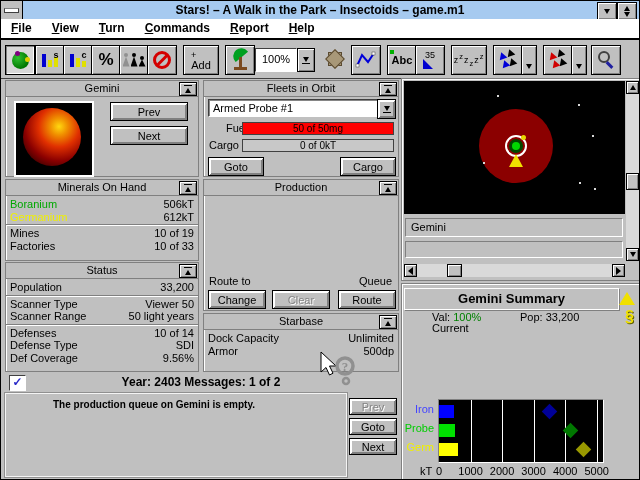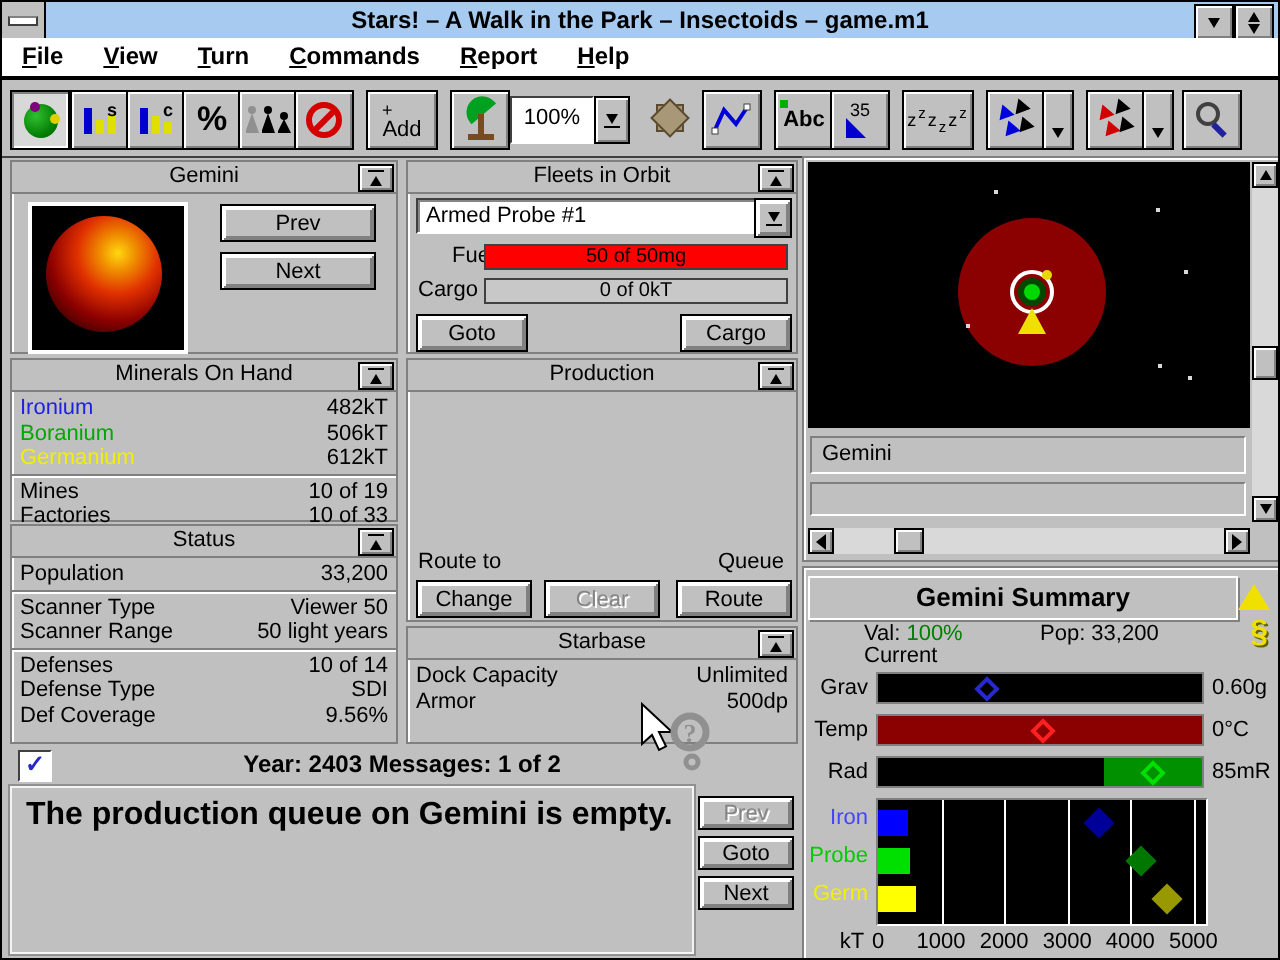--- a/index.html
+++ b/index.html
@@ -70,21 +70,21 @@
   .gridline{position:absolute;top:0;width:1px;height:100%;background:#fff;}
   .mgraph-bar{position:absolute;left:0;height:13px;}
   .mgraph-diamond{position:absolute;width:11px;height:11px;transform:rotate(45deg);}
   .mgraph-label{position:absolute;left:0;width:32px;text-align:right;}
   #mineral-axis span{position:absolute;transform:translateX(-50%);}
   
   .msg-header{position:absolute;left:0;top:374px;width:400px;text-align:center;font-weight:bold;font-size:12px;}
   .msg-check{position:absolute;left:8px;top:374px;width:15px;height:14px;background:#fff;border:1px solid;border-color:#404040 #fff #fff #404040;
        color:#2828c8;font-weight:bold;font-size:12px;line-height:13px;text-align:center;}
   .msg-box{position:absolute;left:4px;top:392px;width:340px;height:82px;background:#c0c0c0;border:1px solid #f4f4f4;box-shadow:0 0 0 1px #909090;}
-  .msg-text{padding:5px 7px;font-weight:bold;font-size:16px;}
+  .msg-text{padding:5px 7px;font-weight:bold;font-size:10px;margin-left:40px;}
   
   .icon-planet{width:17px;height:17px;border-radius:50%;background:radial-gradient(circle at 35% 35%,#30c030,#007800 70%);position:relative;}
   .icon-planet i{position:absolute;width:5px;height:5px;border-radius:50%;}
   .bars{position:relative;width:17px;height:16px;}
   .bars i{position:absolute;bottom:1px;width:4px;}
   .bars b{position:absolute;top:-2px;right:0;font-size:9px;}
   .people{display:flex;align-items:flex-end;gap:1px;}
   .person{position:relative;width:7px;height:15px;}
   .person .h{position:absolute;top:0;left:1.5px;width:4px;height:4px;border-radius:50%;background:#000;}
   .person .b{position:absolute;top:4px;left:0;width:7px;height:10px;background:#000;clip-path:polygon(50% 0,100% 100%,0 100%);}
@@ -283,24 +283,20 @@
   <div class="panel" style="left:4px;top:178px;width:194px;height:82px;">
     <div class="panel-title">
       <span>Minerals On Hand</span>
       <div class="collapse-btn">
           <div class="bar"></div>
           <div class="tri-up sm" style="margin-top:3px;"></div>
         </div>
     </div>
     <div id="minerals-body" style="padding-top:2px;">
         <div class="kv-row">
-          <span class="kv-label" style="color: rgb(32, 32, 224);">Ironium</span>
-          <span class="kv-value">482kT</span>
-        </div>
-        <div class="kv-row">
           <span class="kv-label" style="color: rgb(0, 168, 0);">Boranium</span>
           <span class="kv-value">506kT</span>
         </div>
         <div class="kv-row">
           <span class="kv-label" style="color: rgb(240, 240, 0);">Germanium</span>
           <span class="kv-value">612kT</span>
         </div>
         <div class="divider"></div>
         <div class="kv-row">
           <span class="kv-label">Mines</span>
@@ -468,45 +464,20 @@
     </div>
   </div>
 
   <div class="panel" style="left:400px;top:282px;width:239px;height:198px;">
     <div class="sum-header">Gemini Summary</div>
     <div class="yellow-tri"></div>
     <span class="dollar">§</span>
     <span style="position:absolute;left:30px;top:27px;"><span>Val:</span> <span style="color:#008000;">100%</span></span>
     <span style="position:absolute;left:118px;top:27px;">Pop: 33,200</span>
     <span style="position:absolute;left:30px;top:38px;">Current</span>
-    <div id="hab-rows" style="position:absolute;left:0;top:52px;width:238px;height:60px;">
-        <div class="hab-row" style="top: 0px;">
-          <span class="hab-label">Grav</span>
-          <div class="hab-bar" style="background: rgb(0, 0, 0);">
-            <div class="hab-marker" style="left: calc(34% - 5px); border-color: rgb(40, 40, 208);"></div>
-          </div>
-          <span class="hab-value">0.60g</span>
-        </div>
-        <div class="hab-row" style="top: 21px;">
-          <span class="hab-label">Temp</span>
-          <div class="hab-bar" style="background: rgb(139, 0, 0);">
-            <div class="hab-band" style="left: 0%; width: 100%; background: rgb(139, 0, 0);"></div>
-            <div class="hab-marker" style="left: calc(51% - 5px); border-color: rgb(255, 32, 32);"></div>
-          </div>
-          <span class="hab-value">0°C</span>
-        </div>
-        <div class="hab-row" style="top: 42px;">
-          <span class="hab-label">Rad</span>
-          <div class="hab-bar" style="background: rgb(0, 0, 0);">
-            <div class="hab-band" style="left: 70%; width: 30%; background: rgb(0, 144, 0);"></div>
-            <div class="hab-marker" style="left: calc(85% - 5px); border-color: rgb(0, 224, 0);"></div>
-          </div>
-          <span class="hab-value">85mR</span>
-        </div>
-      </div>
     <div id="mineral-graph">
         <div class="gridline" style="left: 32px;"></div>
         <div class="gridline" style="left: 63px;"></div>
         <div class="gridline" style="left: 95px;"></div>
         <div class="gridline" style="left: 126px;"></div>
         <div class="gridline" style="left: 158px;"></div>
         <div class="mgraph-bar" style="top: 5px; width: 15.2015px; background: rgb(0, 0, 255);"></div>
         <div class="mgraph-diamond" style="top: 6px; left: 105.385px; background: rgb(0, 0, 152);"></div>
         <div class="mgraph-bar" style="top: 24px; width: 15.9585px; background: rgb(0, 224, 0);"></div>
         <div class="mgraph-diamond" style="top: 25px; left: 125.885px; background: rgb(0, 120, 0);"></div>

